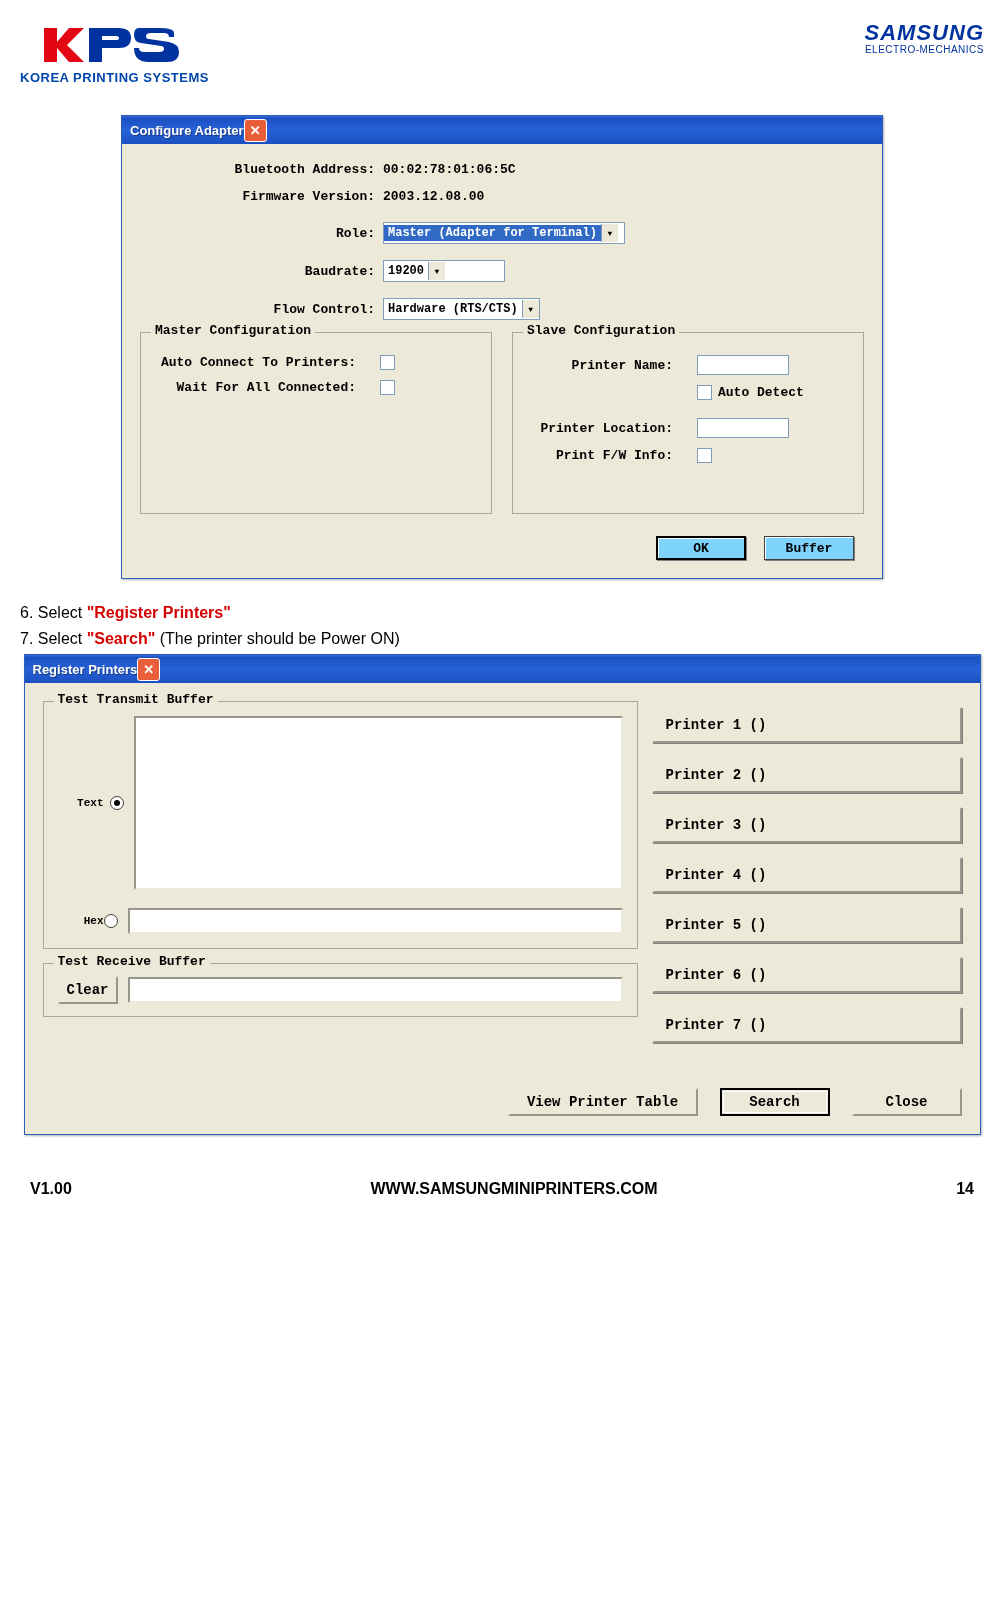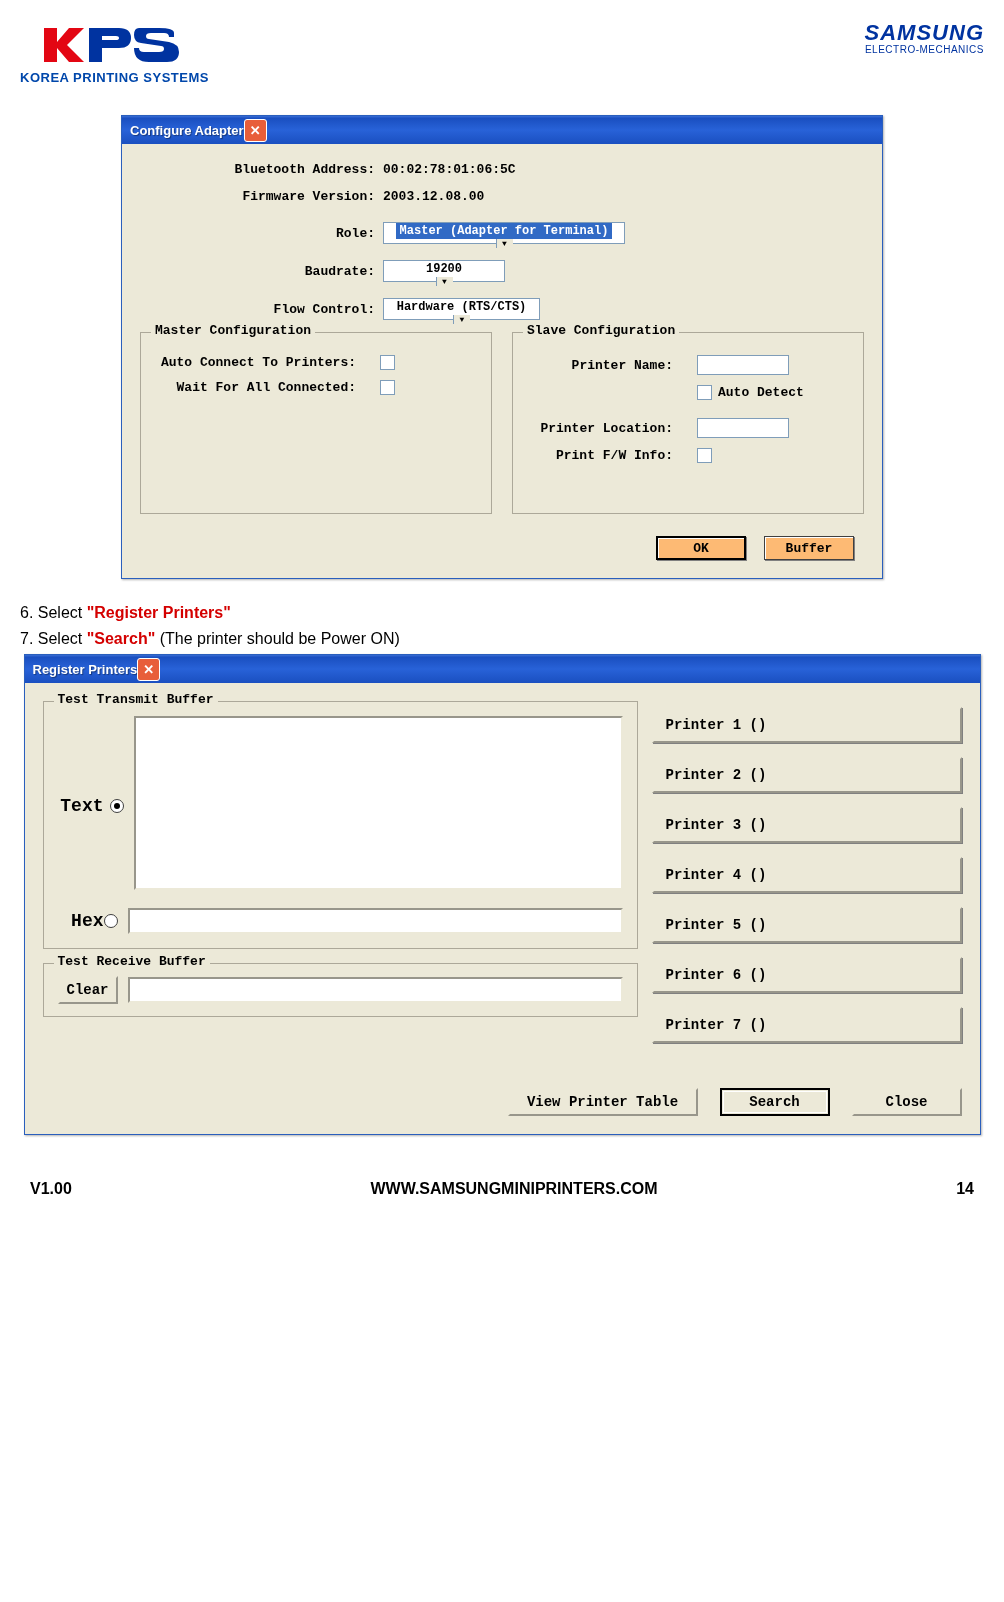--- a/index.html
+++ b/index.html
@@ -110,21 +110,20 @@
   }
   .select-fake {
     display: inline-flex;
     align-items: center;
     background: #fff;
     border: 1px solid #7f9db9;
     height: 20px;
     font-family: "Courier New", monospace;
     font-size: 12px;
     font-weight: bold;
-    flex-direction: column;
   }
   .select-text {
     padding: 1px 4px;
     white-space: nowrap;
   }
   .select-text.selected {
     background: #316ac5;
     color: #fff;
   }
   .select-arrow {
@@ -192,21 +191,21 @@
     display: flex;
     justify-content: flex-end;
     gap: 18px;
     margin-top: 22px;
     padding-right: 10px;
   }
   .btn {
     min-width: 90px;
     height: 24px;
     border: 1px solid #404040;
-    background: #fdba74;
+    background: #7dd3fc;
     font-family: "Courier New", monospace;
     font-size: 13px;
     font-weight: bold;
     cursor: pointer;
     box-shadow: inset 1px 1px 0 #fff, 1px 1px 0 #808080;
   }
   .btn.emph {
     border: 2px solid #000;
   }
   .instruction {
@@ -243,21 +242,21 @@
   .tx-row {
     display: flex;
     align-items: center;
     gap: 10px;
     margin-bottom: 12px;
   }
   .tx-label {
     width: 50px;
     text-align: right;
     font-family: "Courier New", monospace;
-    font-size: 18px;
+    font-size: 11px;
     font-weight: bold;
   }
   .radio {
     width: 12px;
     height: 12px;
     border: 1px solid #404040;
     border-radius: 50%;
     background: #fff;
     display: inline-flex;
     align-items: center;

